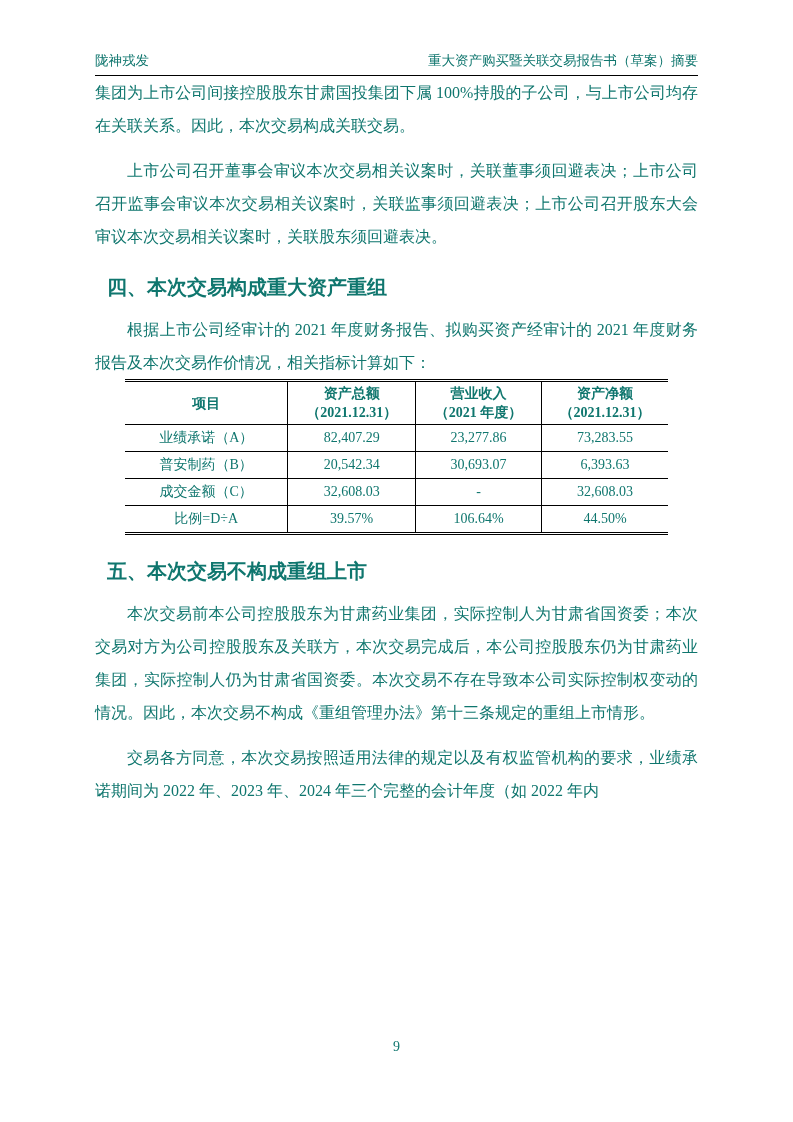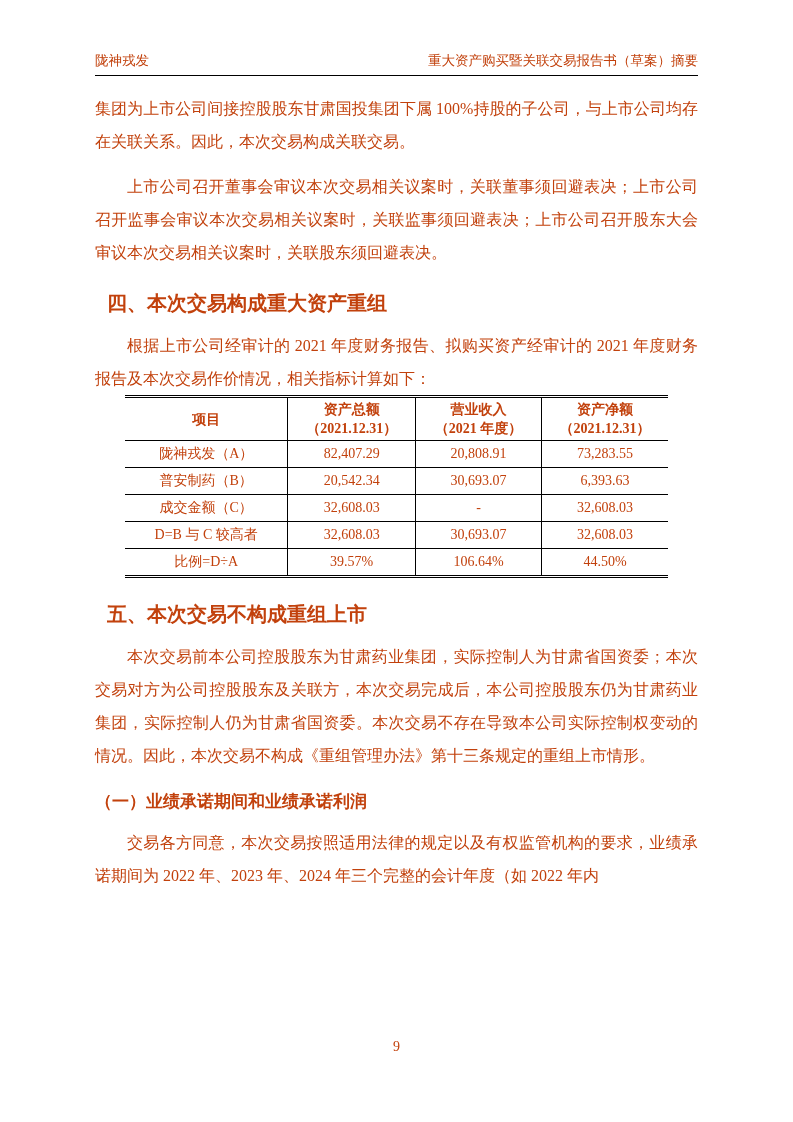--- a/index.html
+++ b/index.html
@@ -5,21 +5,21 @@
   html, body { margin: 0; padding: 0; background: #e8e8e8; }
   .page {
     position: relative;
     width: 793px;
     height: 1122px;
     margin: 0 auto;
     background: #ffffff;
     box-sizing: border-box;
     padding: 0 95px;
     overflow: hidden;
-    color: #c2410c;
+    color: #0f766e;
     font-family: "Liberation Serif", "DejaVu Serif", serif;
   }
   
   .doc-header {
     display: flex;
     justify-content: space-between;
     align-items: flex-end;
     padding-top: 52px;
     padding-bottom: 5px;
     border-bottom: 1px solid #000;
@@ -28,21 +28,21 @@
   }
   
   .para {
     font-size: 16px;
     line-height: 33px;
     text-align: justify;
     text-justify: inter-ideograph;
     margin: 0;
   }
   .indent { text-indent: 2em; }
-  .mt-p1 { margin-top: 16px; }
+  .mt-p1 { }
   .mt-p  { margin-top: 12px; }
   
   .h2 {
     font-family: Liberation Sans, sans-serif;
     font-weight: bold;
     font-size: 20px;
     line-height: 28px;
     margin: 20px 0 0 12px;
   }
   .h3 {
@@ -127,58 +127,51 @@
           <th>资产总额
 （2021.12.31）</th>
           <th>营业收入
 （2021 年度）</th>
           <th>资产净额
 （2021.12.31）</th>
         </tr>
       </thead>
       <tbody>
         <tr>
-          <td>陇神戎发（A）</td>
+          <td>业绩承诺（A）</td>
           <td>82,407.29</td>
-          <td>20,808.91</td>
+          <td>23,277.86</td>
           <td>73,283.55</td>
         </tr>
         <tr>
           <td>普安制药（B）</td>
           <td>20,542.34</td>
           <td>30,693.07</td>
           <td>6,393.63</td>
         </tr>
         <tr>
           <td>成交金额（C）</td>
           <td>32,608.03</td>
           <td>-</td>
-          <td>32,608.03</td>
-        </tr>
-        <tr>
-          <td>D=B 与 C 较高者</td>
-          <td>32,608.03</td>
-          <td>30,693.07</td>
           <td>32,608.03</td>
         </tr>
         <tr>
           <td>比例=D÷A</td>
           <td>39.57%</td>
           <td>106.64%</td>
           <td>44.50%</td>
         </tr>
       </tbody>
     </table>
   </div>
 
 
   <h2 class="h2" style="margin-top:22px">五、本次交易不构成重组上市</h2>
 
   <p class="para indent mt-p">本次交易前本公司控股股东为甘肃药业集团，实际控制人为甘肃省国资委；本次交易对方为公司控股股东及关联方，本次交易完成后，本公司控股股东仍为甘肃药业集团，实际控制人仍为甘肃省国资委。本次交易不存在导致本公司实际控制权变动的情况。因此，本次交易不构成《重组管理办法》第十三条规定的重组上市情形。</p>
 
 
-  <h3 class="h3">（一）业绩承诺期间和业绩承诺利润</h3>
 
   <p class="para indent mt-p">交易各方同意，本次交易按照适用法律的规定以及有权监管机构的要求，业绩承诺期间为 2022 年、2023 年、2024 年三个完整的会计年度（如 2022 年内</p>
 
   <div class="footer-pagenum">9</div>
 
 </div>
 
 </body></html>

